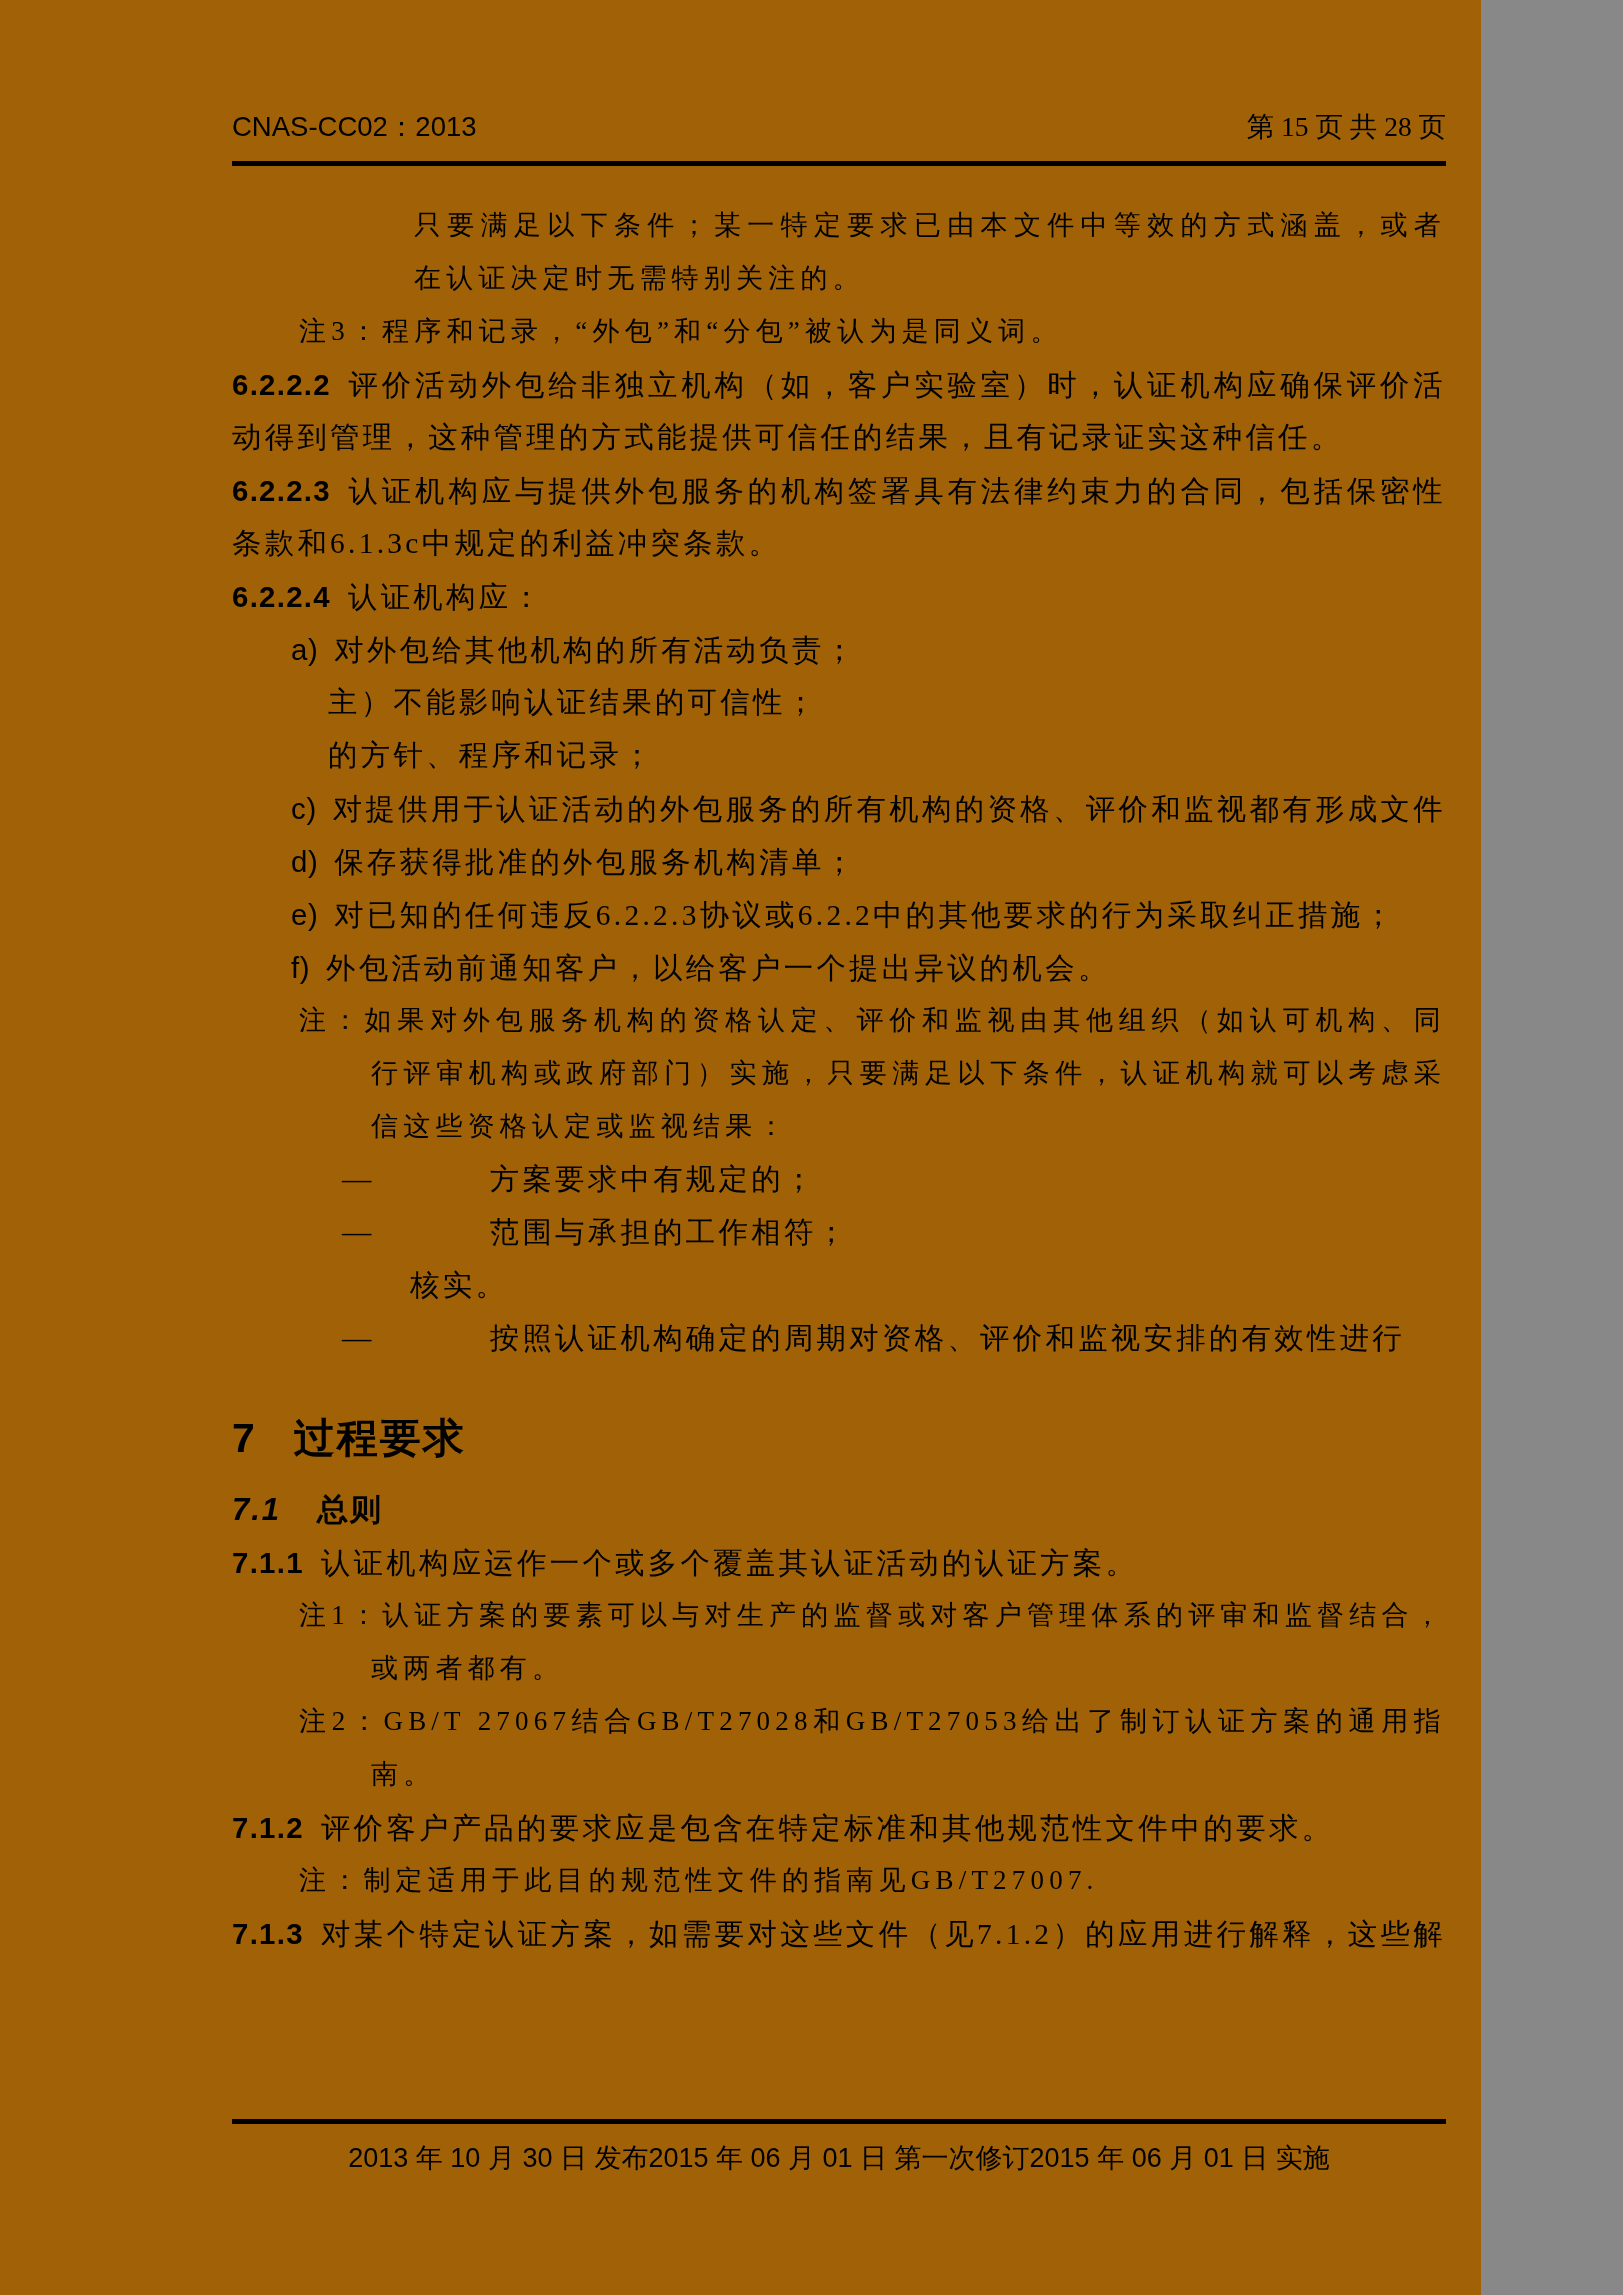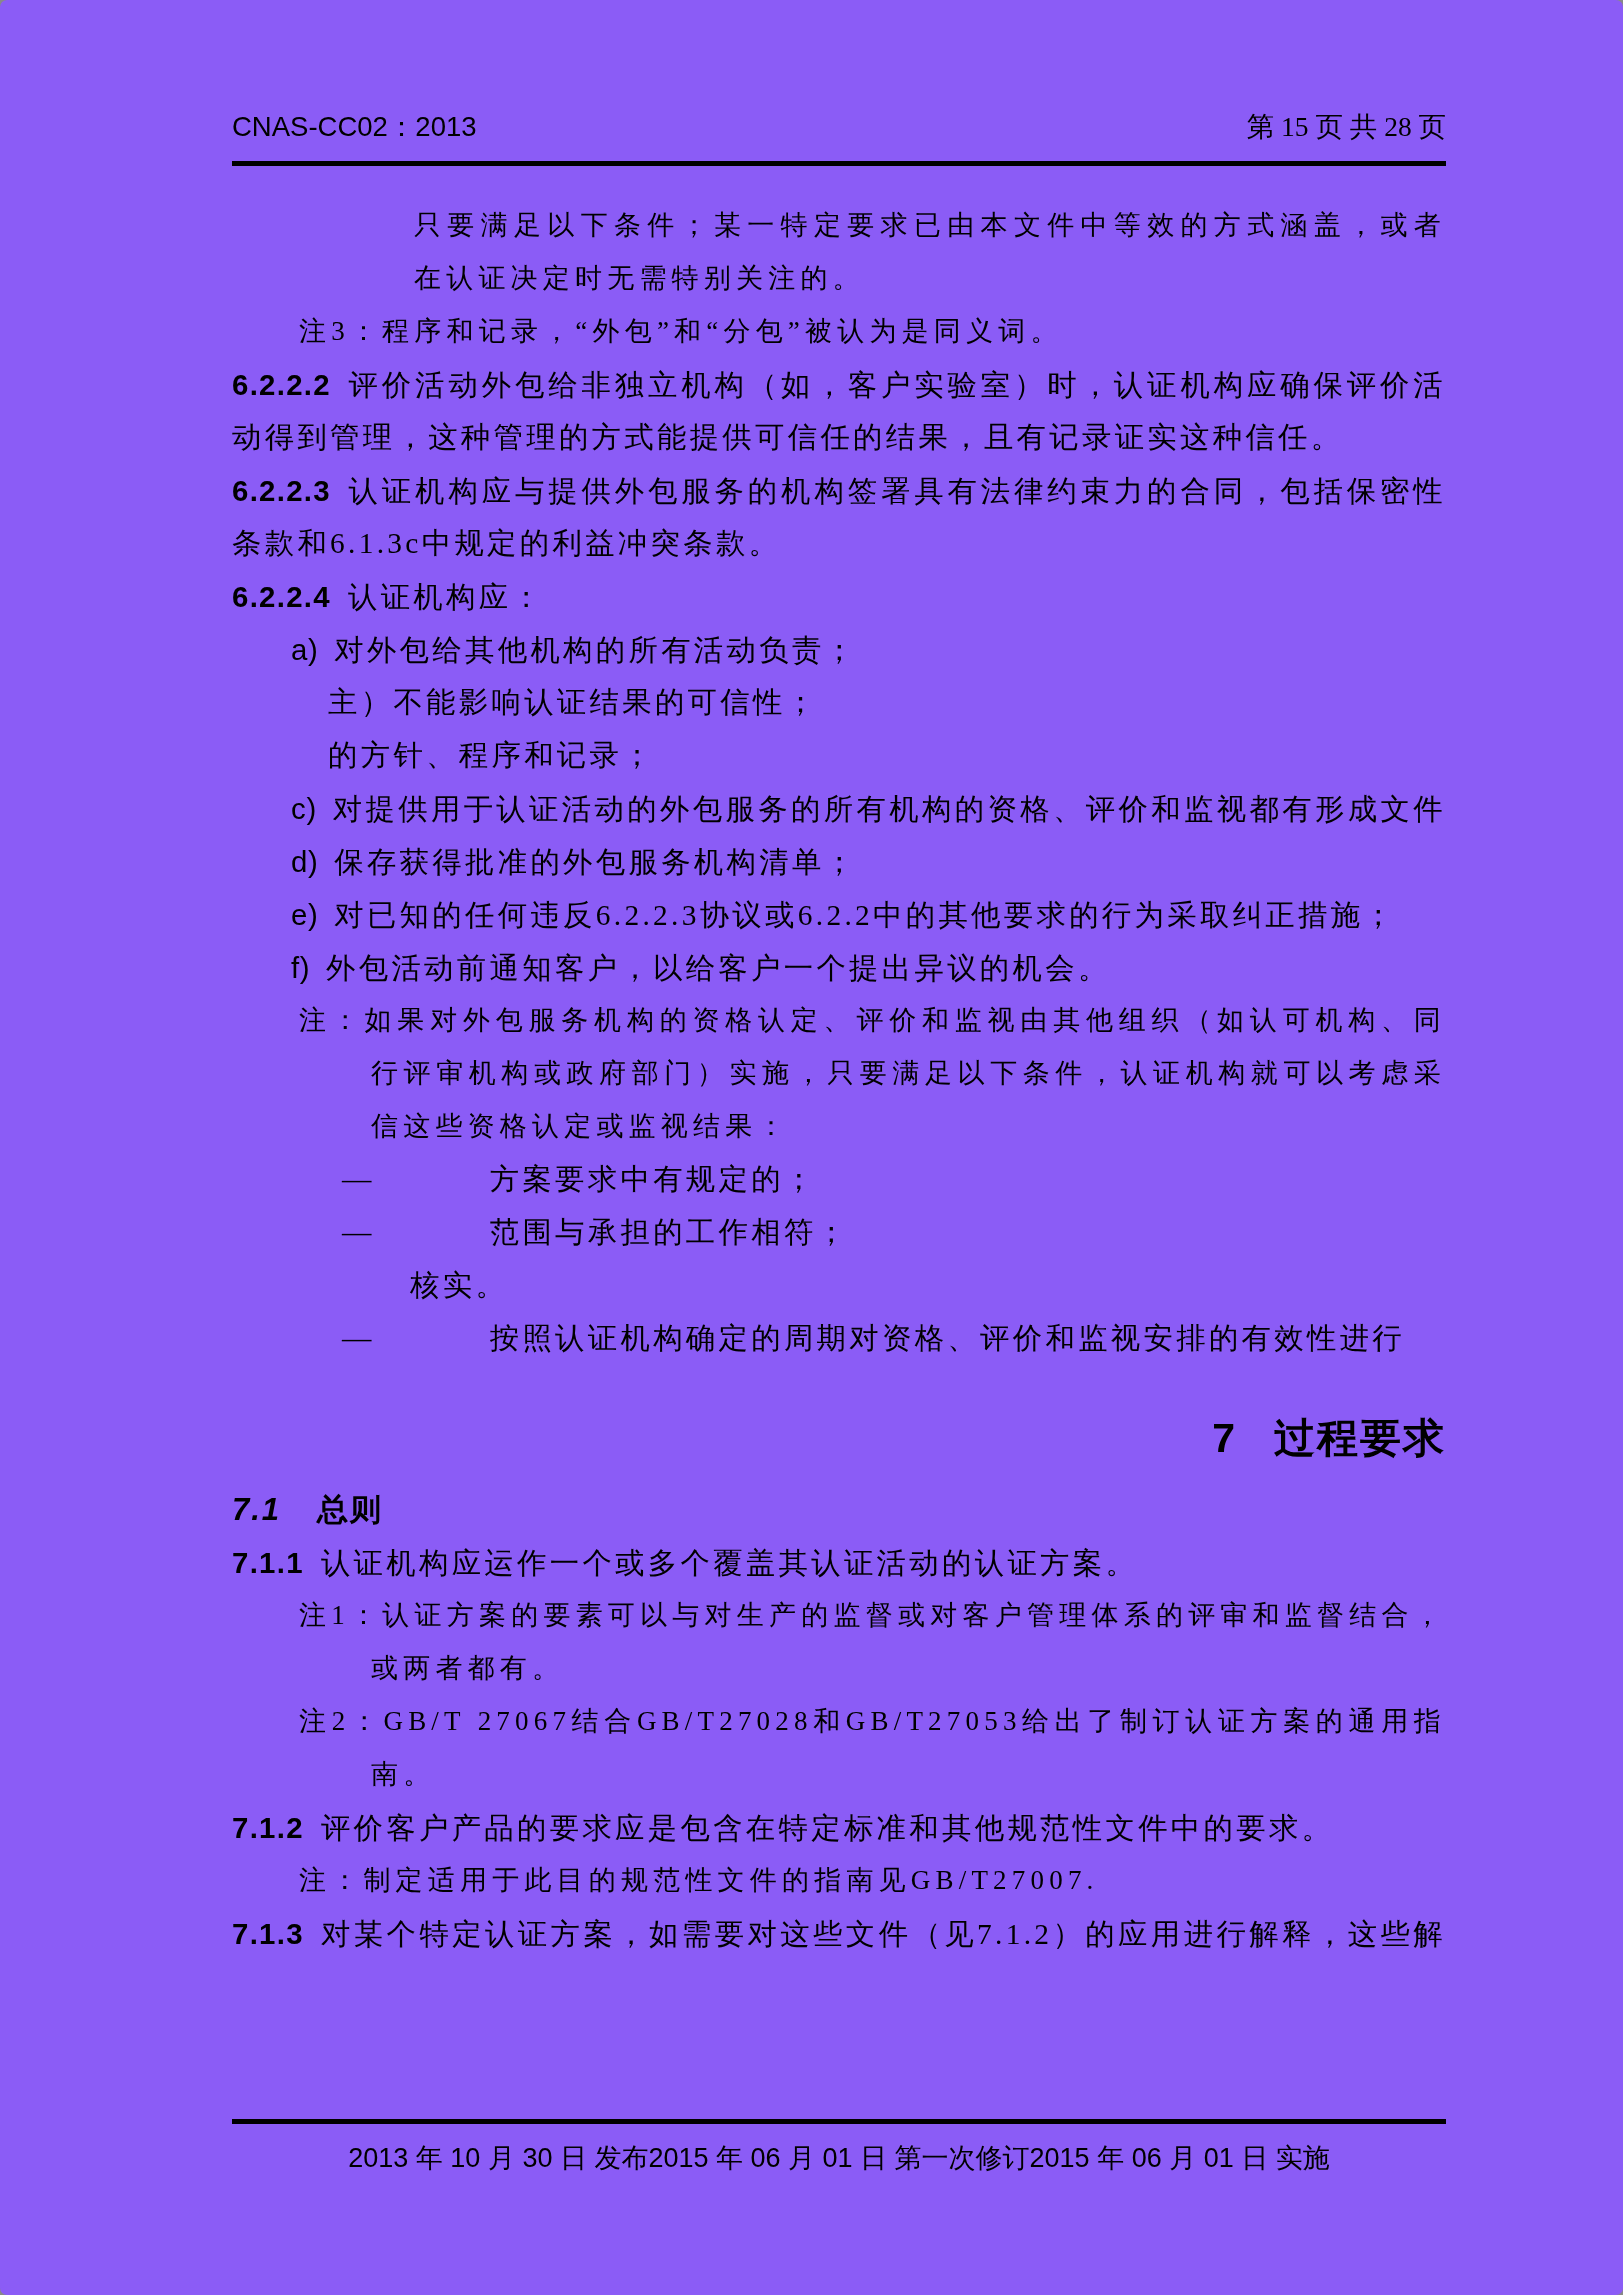--- a/index.html
+++ b/index.html
@@ -1,23 +1,22 @@
 <!DOCTYPE html>
 <html style="font-size:10.5px"><head>
 <meta charset="utf-8">
 <style>
   html,body{margin:0;padding:0;background:#888;}
   .page{
     position:relative;
-    width:1623px;height:2295px;
-    background:#8b5cf6;
+    width:1481px;height:2295px;
+    background:#a16207;
     font-family:"Liberation Serif","DejaVu Serif",serif;
     color:#000;
     overflow:hidden;
-    border-radius:7px;
   }
   .content{
     margin-left:232px;
     width:1214px;
     padding-top:110px;
   }
   .hdr{
     display:flex;justify-content:space-between;align-items:flex-end;
     font-family:"Liberation Sans","DejaVu Sans",sans-serif;
     font-size:27.5px;line-height:34px;
@@ -46,21 +45,21 @@
     font-weight:700;letter-spacing:1.3px;margin-right:17px;
   }
   .lp{
     font-family:"Liberation Sans","DejaVu Sans",sans-serif;
     letter-spacing:0.7px;margin-right:15.7px;
   }
   .gap{display:inline-block;width:115px;}
   .h1{
     font-size:41px;font-weight:700;
     height:73px;line-height:73px;
-    margin-top:37px;letter-spacing:2px;text-align:right;
+    margin-top:37px;letter-spacing:2px;
   }
   .h1 .hnum{font-family:"Liberation Sans","DejaVu Sans",sans-serif;margin-right:37px;}
   .h2{
     font-size:31px;font-weight:700;
     height:53px;line-height:53px;margin-top:7.9px;letter-spacing:2px;
   }
   .h2 .hnum{font-family:"Liberation Sans","DejaVu Sans",sans-serif;margin-right:36px;font-style:italic;}
   .footer{
     position:absolute;left:232px;top:2119px;width:1214px;
   }

